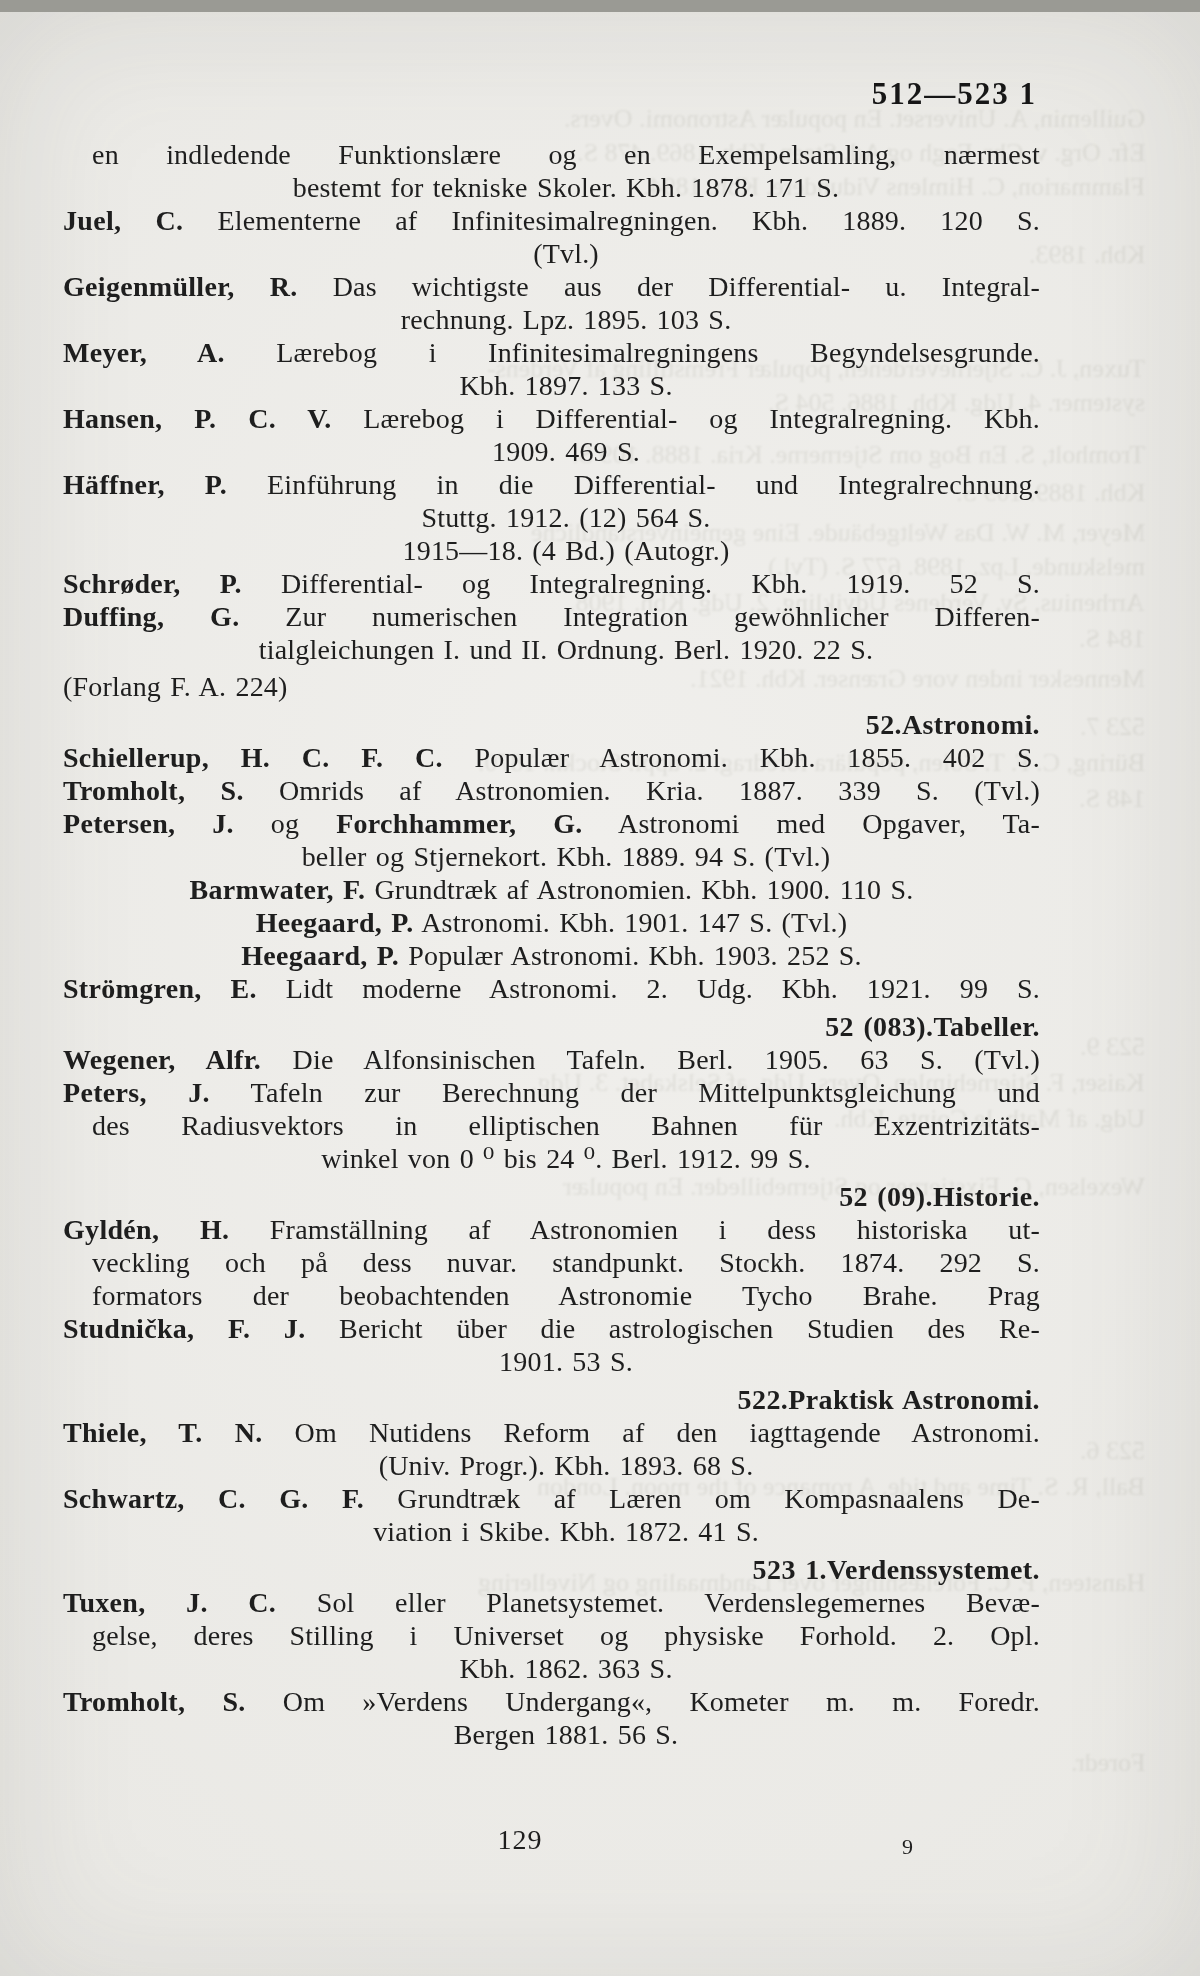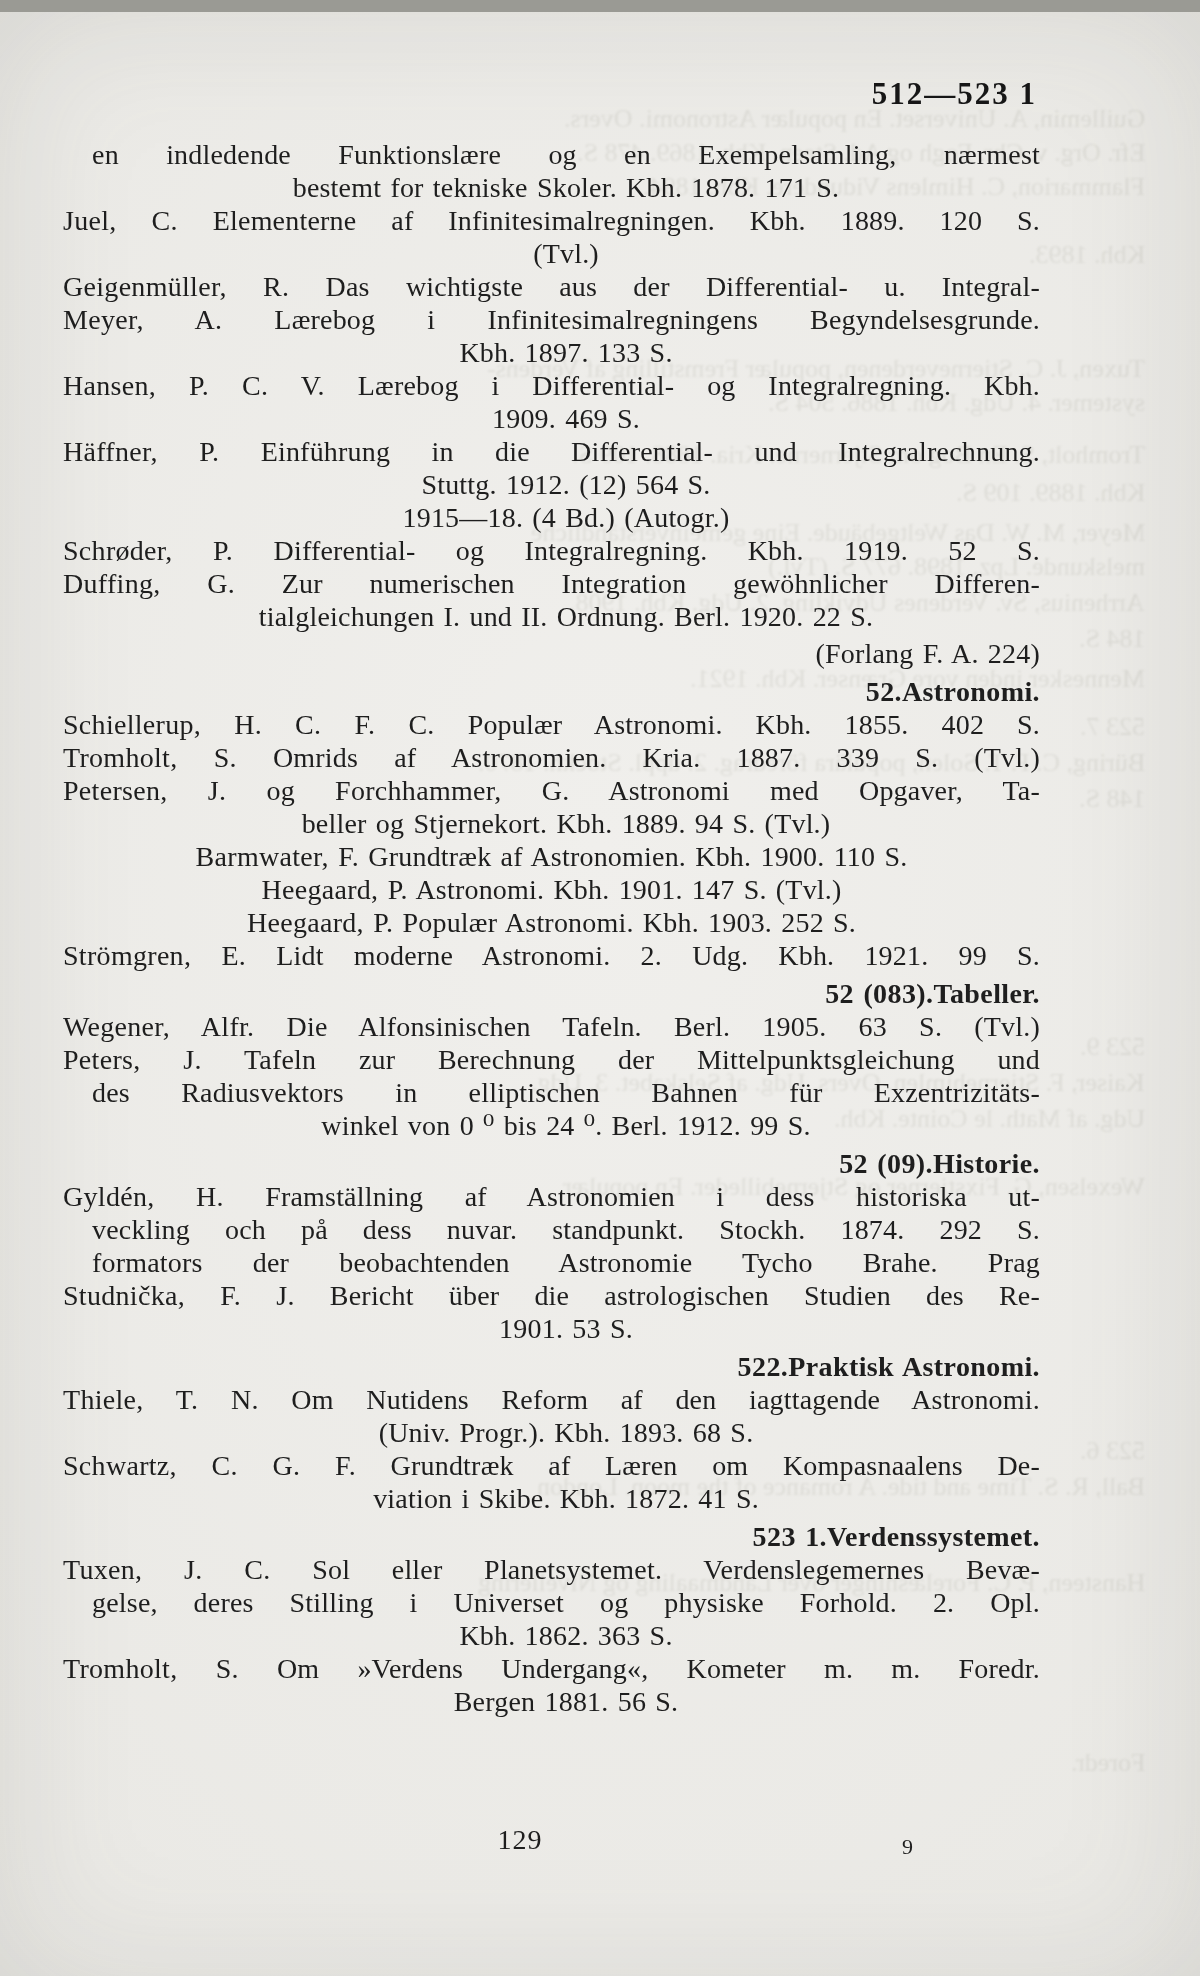--- a/index.html
+++ b/index.html
@@ -20,27 +20,27 @@
     font-weight:bold;font-size:31px;letter-spacing:2px;
     color:#161616;
   }
   .textblock{
     position:absolute;left:63px;top:126px;width:977px;
     font-size:28px;line-height:33px;letter-spacing:0.2px;word-spacing:2px;
   }
   .line{min-height:33px;text-align:center;}
   .line.cont{padding-left:29px;}
   .line.full{text-align:justify;text-align-last:justify;}
-  .author{font-weight:normal;letter-spacing:0.3px;}
+  .author{font-weight:bold;letter-spacing:0.3px;}
   .section-row{
     display:flex;justify-content:flex-end;
     font-weight:bold;min-height:33px;margin-top:5px;
     letter-spacing:0.4px;
   }
-  .note-row{text-align:right;min-height:33px;margin-top:4px;}
+  .note-row{min-height:33px;margin-top:4px;}
   .page-number{
     position:absolute;top:1812px;left:0;width:1040px;
     text-align:center;font-size:28px;letter-spacing:1px;
   }
   .signature-mark{
     position:absolute;top:1822px;left:902px;font-size:22px;
   }
   .bleed-layer{position:absolute;inset:0;pointer-events:none;}
   .bleed-layer span{
     position:absolute;
@@ -83,20 +83,21 @@
       <span style="top: 1556px; right: 55px;">Hansteen, P. C. Forelæsninger over Landmaaling og Nivellering</span>
       <span style="top: 1736px; right: 55px;">Foredr.</span>
     </div>
   <div class="running-head">512—523 1</div>
   <div class="textblock" id="textblock">
       <div class="line cont full"><span>en indledende Funktionslære og en Exempelsamling, nærmest</span></div>
       <div class="line cont"><span>bestemt for tekniske Skoler. Kbh. 1878. 171 S.</span></div>
       <div class="line full"><span class="author">Juel, C.</span><span> Elementerne af Infinitesimalregningen. Kbh. 1889. 120 S.</span></div>
       <div class="line cont"><span>(Tvl.)</span></div>
       <div class="line full"><span class="author">Geigenmüller, R.</span><span> Das wichtigste aus der Differential- u. Integral-</span></div>
+      <div class="line cont"><span>rechnung. Lpz. 1895. 103 S.</span></div>
       <div class="line full"><span class="author">Meyer, A.</span><span> Lærebog i Infinitesimalregningens Begyndelsesgrunde.</span></div>
       <div class="line cont"><span>Kbh. 1897. 133 S.</span></div>
       <div class="line full"><span class="author">Hansen, P. C. V.</span><span> Lærebog i Differential- og Integralregning. Kbh.</span></div>
       <div class="line cont"><span>1909. 469 S.</span></div>
       <div class="line full"><span class="author">Häffner, P.</span><span> Einführung in die Differential- und Integralrechnung.</span></div>
       <div class="line cont"><span>Stuttg. 1912. (12) 564 S.</span></div>
       <div class="line cont"><span>1915—18. (4 Bd.) (Autogr.)</span></div>
       <div class="line full"><span class="author">Schrøder, P.</span><span> Differential- og Integralregning. Kbh. 1919. 52 S.</span></div>
       <div class="line full"><span class="author">Duffing, G.</span><span> Zur numerischen Integration gewöhnlicher Differen-</span></div>
       <div class="line cont"><span>tialgleichungen I. und II. Ordnung. Berl. 1920. 22 S.</span></div>

